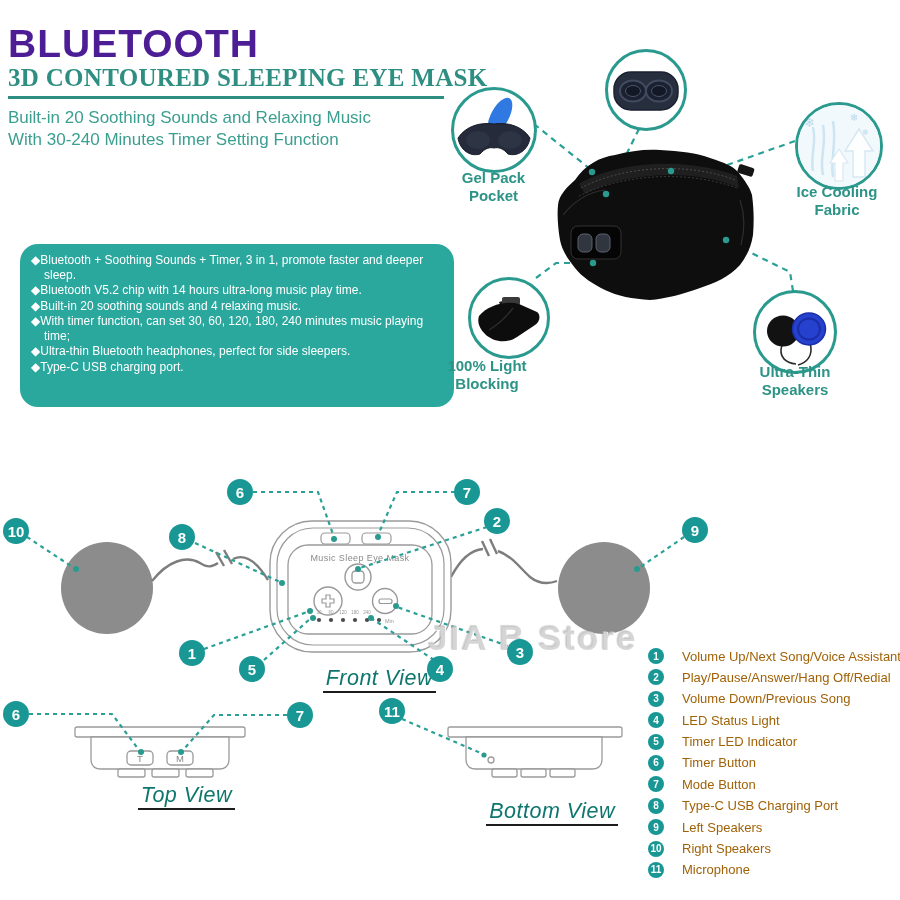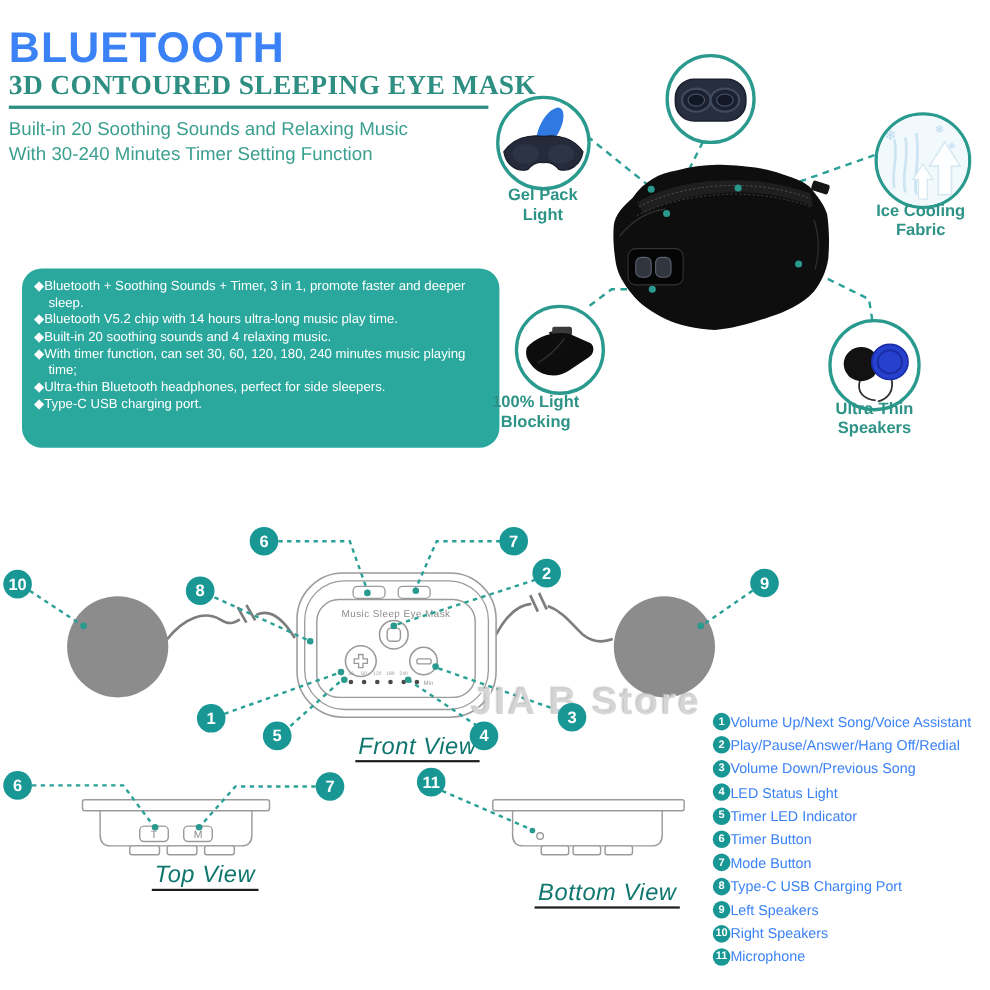--- a/index.html
+++ b/index.html
@@ -1,19 +1,19 @@
 <!DOCTYPE html>
 <html><head>
 <meta charset="utf-8">
 <style>
   html,body{margin:0;padding:0;background:#fff;}
   .canvas{position:relative;width:900px;height:900px;background:#ffffff;overflow:hidden;
           font-family:"Liberation Sans",sans-serif;}
   
-  .title{position:absolute;left:8px;top:24px;font-size:39px;font-weight:bold;color:#3b82f6;
+  .title{position:absolute;left:8px;top:24px;font-size:39px;font-weight:bold;color:#4c1d95;
          letter-spacing:1px;line-height:1;white-space:nowrap;}
   .subtitle{position:absolute;left:8px;top:64px;font-size:25px;font-weight:bold;color:#2d8e81;
             letter-spacing:0.3px;white-space:nowrap;font-family:Liberation Serif, serif;}
   .rule{position:absolute;left:8px;top:96px;width:436px;height:2.5px;background:#2d8e81;}
   .tagline{position:absolute;left:8px;top:107px;font-size:17px;color:#3b9f90;line-height:1.32;}
   
   .features{position:absolute;left:20px;top:244px;width:434px;height:163px;background:#2aa89d;
             border-radius:18px;box-sizing:border-box;padding:9px 11px;color:#fff;
             font-size:12px;line-height:1.27;z-index:3;}
   .feature-item{padding-left:13px;text-indent:-13px;}
@@ -29,21 +29,21 @@
           z-index:7;}
   
   .view-label{position:absolute;text-align:right;font-size:21.5px;color:#0f766e;z-index:5;
               letter-spacing:0.5px;font-style:italic;}
   .view-label span{border-bottom:2.5px solid #1c1c1c;padding:0 3px 1px;}
   
   .legend{position:absolute;left:648px;top:648px;z-index:7;}
   .legend-row{display:flex;align-items:center;height:16px;margin-bottom:5.4px;}
   .legend-num{width:16px;height:16px;border-radius:50%;background:#189795;color:#fff;font-size:10px;
               font-weight:bold;display:flex;align-items:center;justify-content:center;flex:0 0 16px;}
-  .legend-text{margin-left:0;font-size:13px;color:#3b82f6;white-space:nowrap;}
+  .legend-text{margin-left:18px;font-size:13px;color:#a16207;white-space:nowrap;}
   
   .watermark{position:absolute;left:428px;top:618px;font-size:35px;font-weight:bold;
              color:rgba(190,190,190,0.62);letter-spacing:2px;z-index:6;white-space:nowrap;
              text-shadow:1px 1px 0 rgba(255,255,255,0.85),-1px -1px 1px rgba(140,140,140,0.35);}
   .overlay-svg{position:absolute;left:0;top:0;z-index:1;}
   .mask-svg{position:absolute;left:545px;top:140px;z-index:2;}
 </style>
 </head>
 <body>
 
@@ -256,21 +256,21 @@
       <path d="M26,52 C22,64 30,70 40,71" stroke="#2b2b2b" stroke-width="1.6" fill="none"></path>
       <path d="M54,50 C58,63 50,70 42,72" stroke="#2b2b2b" stroke-width="1.6" fill="none"></path>
       <ellipse cx="27" cy="38" rx="16" ry="15.5" fill="#121212"></ellipse>
       <ellipse cx="53" cy="36" rx="16.5" ry="16" fill="#2741cf" stroke="#1a2ea8" stroke-width="1.5"></ellipse>
       <ellipse cx="53" cy="36" rx="11" ry="10.5" fill="none" stroke="#1a2ea8" stroke-width="2"></ellipse>
     </svg>
   </div>
 
   <div class="annot-label" style="left:441px;top:169px;width:105px;">
     <div>Gel Pack</div>
-      <div>Light</div>
+      <div>Pocket</div>
   </div>
   <div class="annot-label" style="left:785px;top:183px;width:104px;">
     <div>Ice Cooling</div>
       <div>Fabric</div>
   </div>
   <div class="annot-label" style="left:435px;top:357px;width:104px;">
     <div>100% Light</div>
       <div>Blocking</div>
   </div>
   <div class="annot-label" style="left:741px;top:363px;width:108px;">

